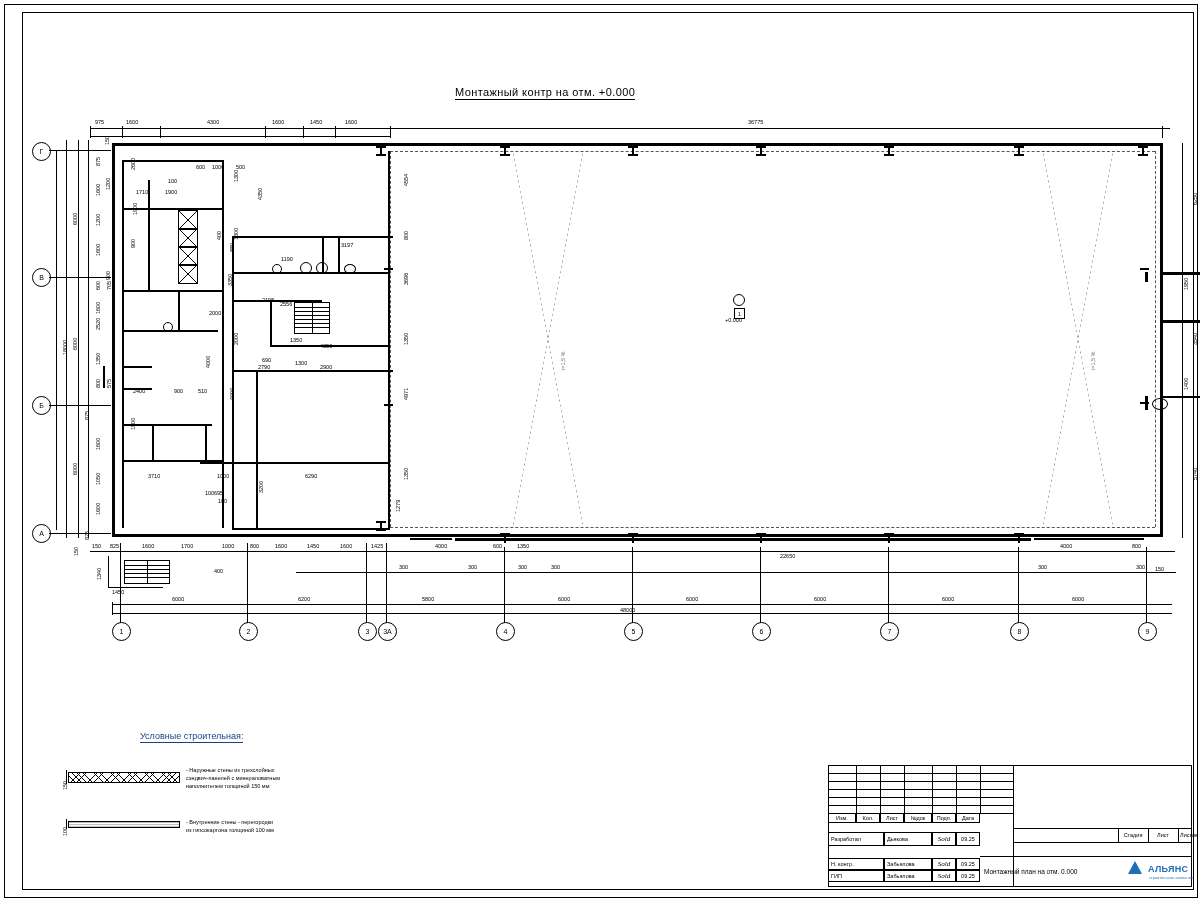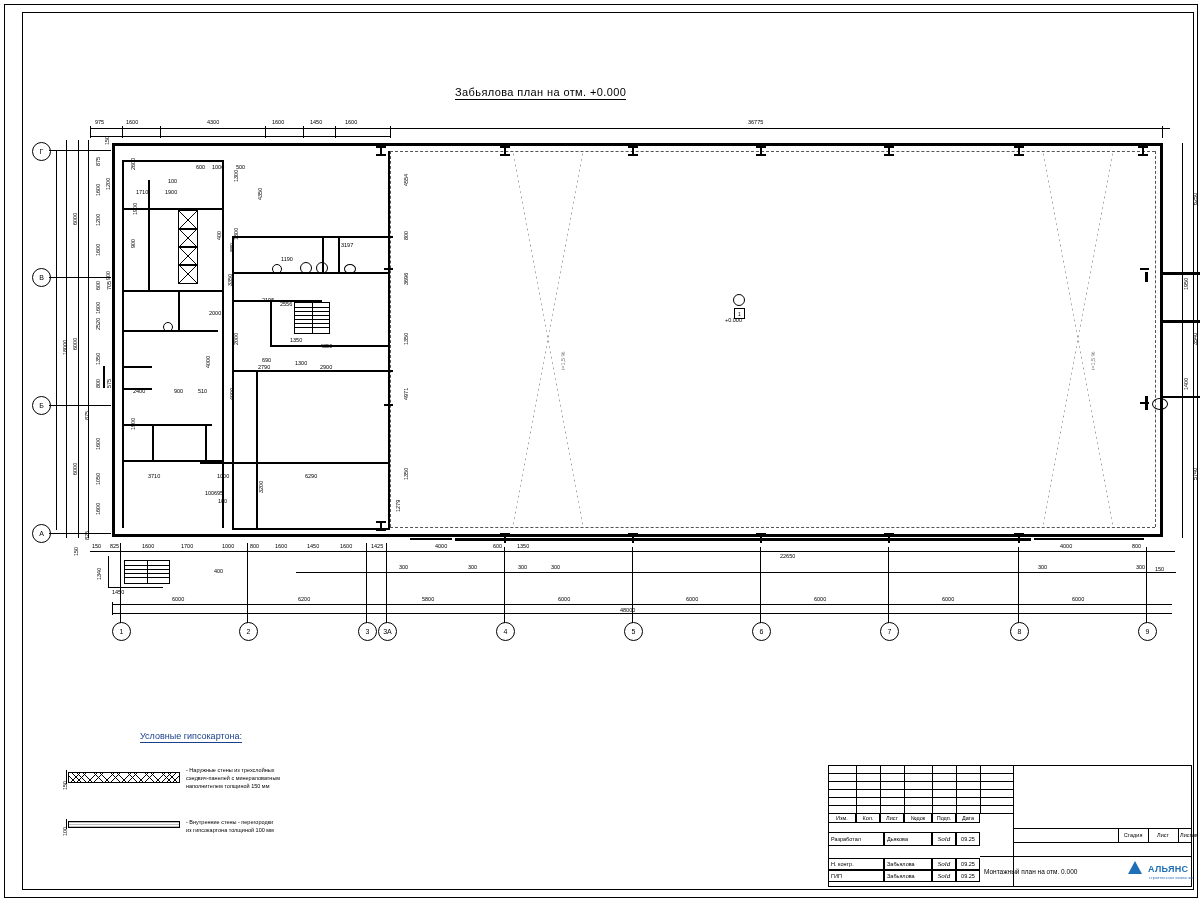--- a/index.html
+++ b/index.html
@@ -66,21 +66,21 @@
   .col-mark{position:absolute;background:#000;}
 </style>
 </head>
 <body>
 
 <div id="sheet">
 
   <div class="frame-outer"></div>
   <div class="frame-inner"></div>
 
-  <div class="title" style="left:455px;top:86px;">Забьялова план на отм. +0.000</div>
+  <div class="title" style="left:455px;top:86px;">Монтажный контр на отм. +0.000</div>
 
   <div class="wall-h" style="left:112px;top:143px;width:1050px;"></div>
   <div class="wall-h" style="left:112px;top:534px;width:1050px;"></div>
   <div class="wall-v" style="left:112px;top:143px;height:394px;"></div>
   <div class="wall-v" style="left:1160px;top:143px;height:394px;"></div>
 
   <div class="wall-h" style="left:1160px;top:272px;width:40px;"></div>
   <div class="wall-h" style="left:1160px;top:320px;width:40px;"></div>
   <div class="wall-v" style="left:1145px;top:272px;height:10px;"></div>
   <div class="wall-v" style="left:1145px;top:396px;height:14px;"></div>
@@ -418,21 +418,21 @@
     <div class="dimtxt" style="left:214px;top:490px;">695</div>
     <div class="dimtxt" style="left:218px;top:498px;">100</div>
     <div class="vtxt" style="left:258px;top:493px;">3200</div>
     <div class="vtxt" style="left:403px;top:480px;">1350</div>
     <div class="vtxt" style="left:395px;top:512px;">1279</div>
     <div class="dimtxt" style="left:214px;top:568px;">400</div>
     <div class="vtxt" style="left:105px;top:190px;">1200</div>
     <div class="vtxt" style="left:105px;top:280px;">900</div>
   </div>
 
-  <div class="legend-title" style="left:140px;top:731px;">Условные гипсокартона:</div>
+  <div class="legend-title" style="left:140px;top:731px;">Условные строительная:</div>
 
   <div class="sw-outer" style="left:68px;top:772px;"></div>
   <div class="vtxt" style="left:62px;top:790px;">150</div>
   <div class="ln vl" style="left:66px;top:770px;height:14px;"></div>
   <div class="txt" style="left:186px;top:766px;white-space:pre;line-height:8px;">- Наружные стены из трехслойных
 сэндвич-панелей с минераловатным
 наполнителем толщиной 150 мм</div>
 
   <div class="sw-inner" style="left:68px;top:821px;"></div>
   <div class="vtxt" style="left:62px;top:836px;">100</div>

